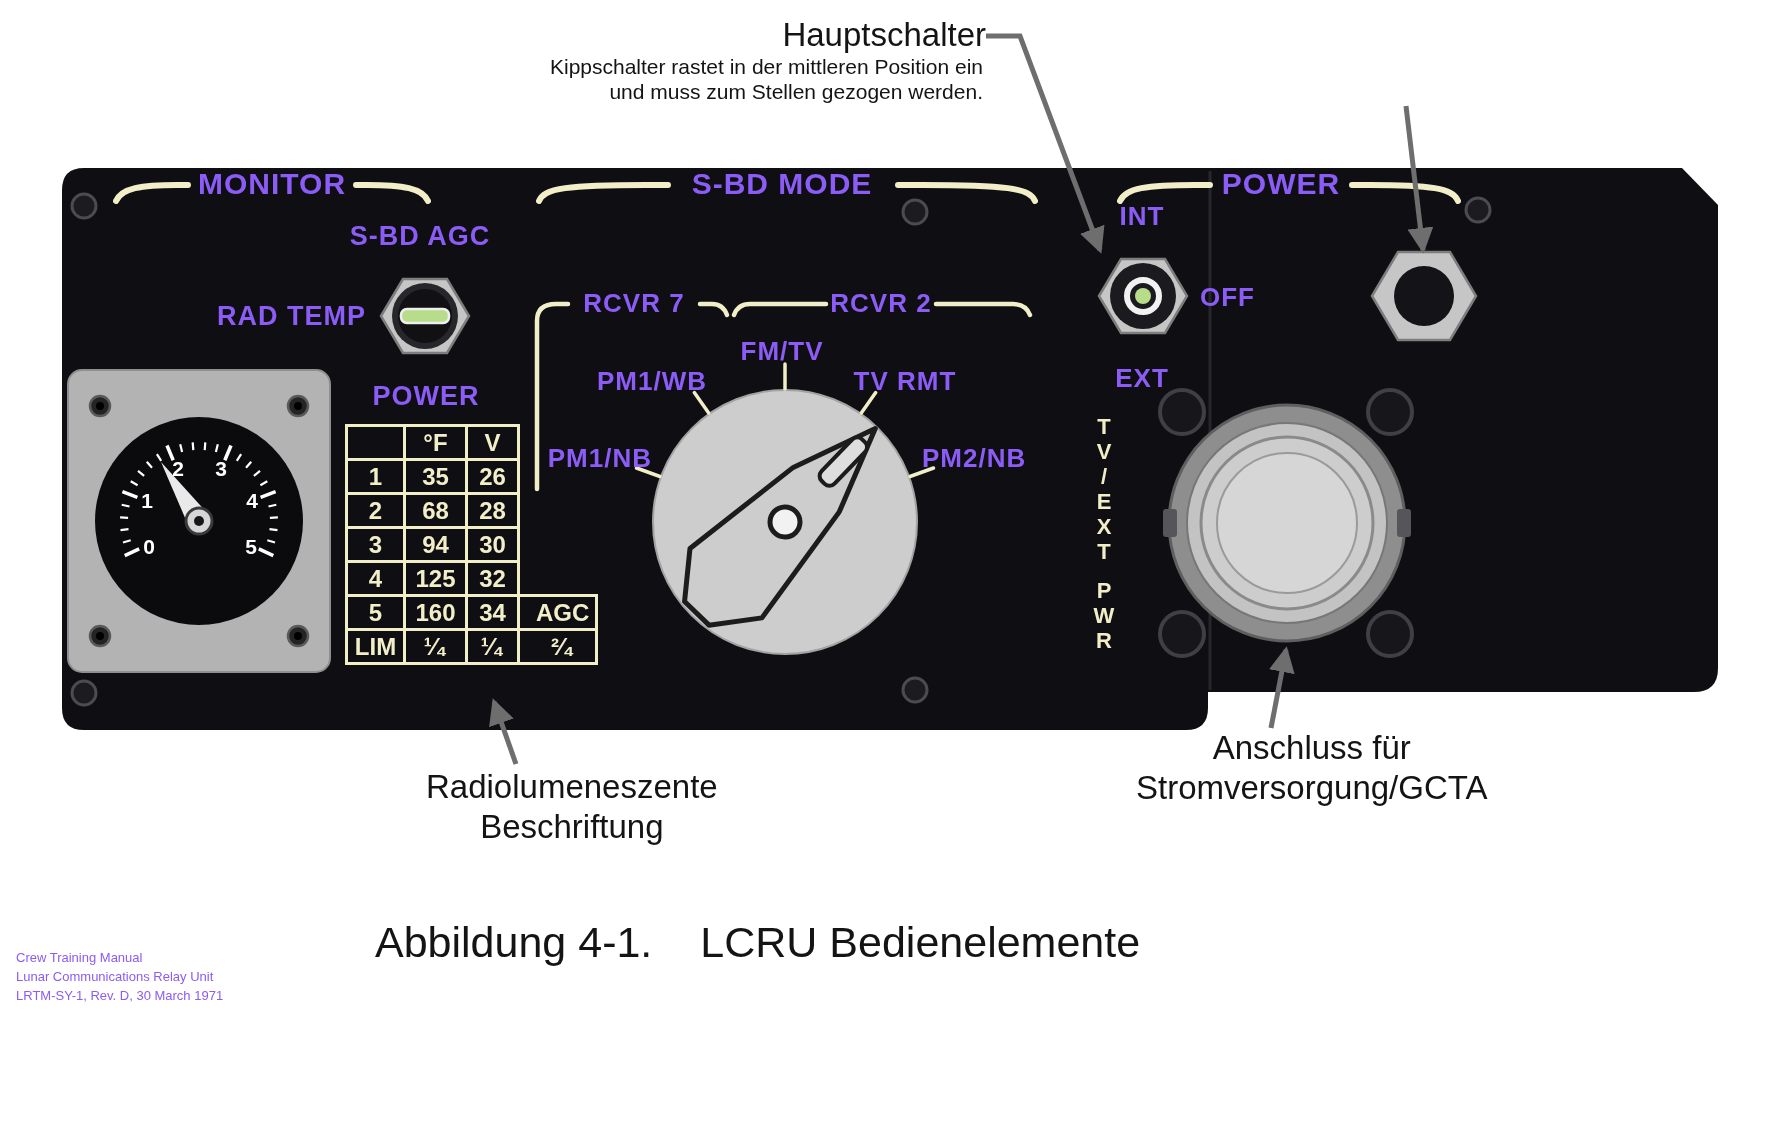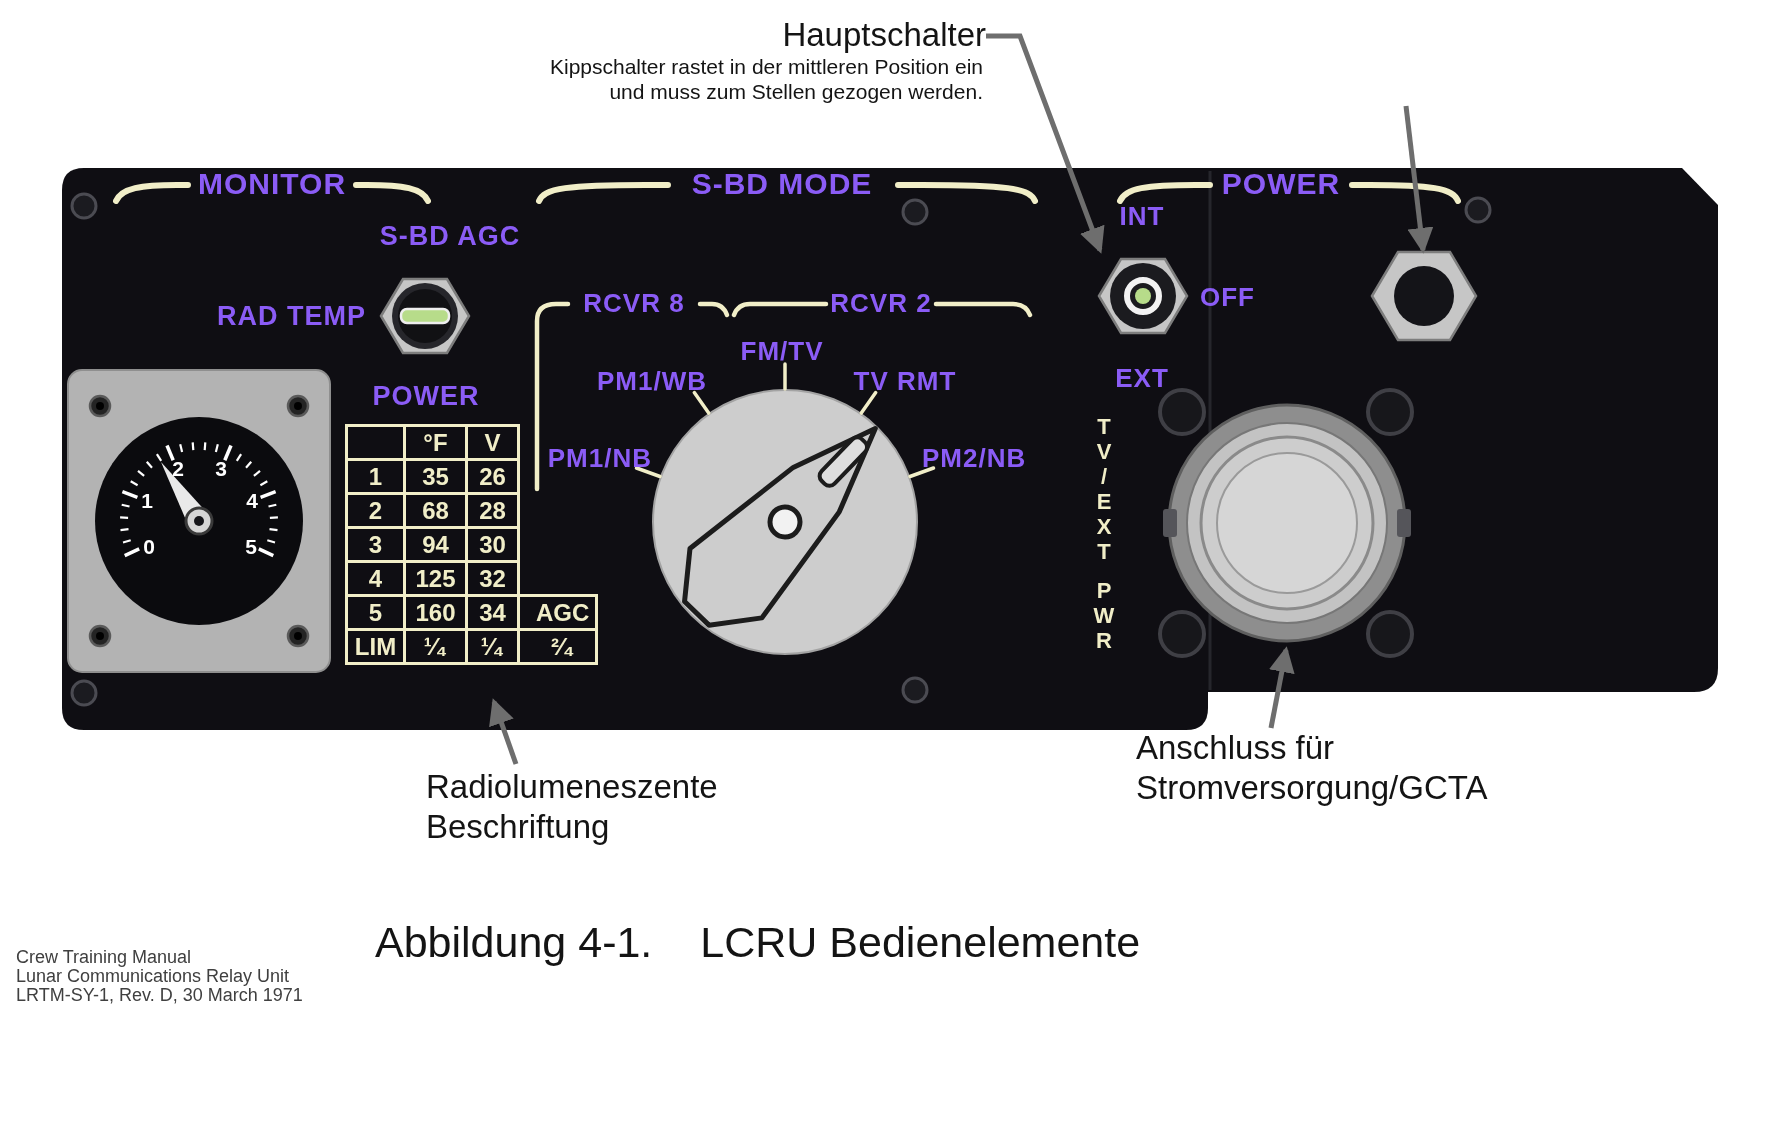--- a/index.html
+++ b/index.html
@@ -31,29 +31,29 @@
   .lum-table td.c2 { width:52px; }
   .lum-table td.c3 { width:64px;padding-left:16px; }
 
   
   .vstack { position:absolute; left:1089px; top:414px; width:30px; display:flex;
             flex-direction:column; align-items:center; color:#f1eec8;
             font-weight:700; font-size:22px; line-height:25px; }
   .vstack .gap { margin-top:14px; }
 
   
-  .ann { position:absolute; color:#141414; line-height:1.2; white-space:nowrap; }
+  .ann { position:absolute; color:#141414; line-height:1.2; white-space:nowrap;text-align:center; }
   .f33 { font-size:33px; }
   .f25 { font-size:21px; }
   .right { text-align:right; }
 
   .caption { position:absolute; left:375px; top:918px; font-size:43px; color:#141414;
              display:flex; gap:48px; white-space:nowrap; }
-  .footer { position:absolute; left:16px; top:948px; font-size:18px; line-height:19px;
-            color:#404040; }
+  .footer { position:absolute; left:16px; top:948px; font-size:13px; line-height:19px;
+            color:#8b5cf6; }
 </style>
 </head>
 <body>
 
 <div class="figure">
 
   <svg class="layer" width="1785" height="1148" viewBox="0 0 1785 1148">
     <defs>
       <marker id="ah" viewBox="0 0 10 10" refX="8.5" refY="5" markerWidth="5.2" markerHeight="5.2" orient="auto">
         <path d="M0 0 L10 5 L0 10 Z" fill="#6e6e6e"></path>
@@ -194,21 +194,21 @@
       <path d="M516 764 L494 702" marker-end="url(#ah)"></path>
     </g>
   </svg>
 
   <div class="layer">
 
     <div class="pl ctr f30" style="left:272px;top:169px">MONITOR</div>
     <div class="pl ctr f30" style="left:782px;top:169px">S-BD MODE</div>
     <div class="pl ctr f30" style="left:1281px;top:169px">POWER</div>
 
-    <div class="pl ctr f27" style="left:450px;top:223px">S-BD AGC</div>
+    <div class="pl ctr f27" style="left:420px;top:223px">S-BD AGC</div>
     <div class="pl f27" style="right:1419px;top:303px">RAD TEMP</div>
     <div class="pl ctr f27" style="left:426px;top:383px">POWER</div>
 
     <span class="mnum" style="left:149px;top:546px">0</span>
     <span class="mnum" style="left:147px;top:500px">1</span>
     <span class="mnum" style="left:178px;top:468px">2</span>
     <span class="mnum" style="left:221px;top:468px">3</span>
     <span class="mnum" style="left:252px;top:500px">4</span>
     <span class="mnum" style="left:251px;top:546px">5</span>
 
@@ -247,21 +247,21 @@
         </tr>
         <tr>
           <td class="c0">LIM</td>
           <td class="c1">¹⁄₄</td>
           <td class="c2">¹⁄₄</td>
           <td class="c3">²⁄₄</td>
         </tr>
       </tbody>
     </table>
 
-    <div class="pl ctr f26" style="left:634px;top:290px">RCVR 8</div>
+    <div class="pl ctr f26" style="left:634px;top:290px">RCVR 7</div>
     <div class="pl ctr f26" style="left:881px;top:290px">RCVR 2</div>
     <div class="pl f26" style="right:1133px;top:445px">PM1/NB</div>
     <div class="pl ctr f26" style="left:652px;top:368px">PM1/WB</div>
     <div class="pl ctr f26" style="left:782px;top:338px">FM/TV</div>
     <div class="pl ctr f26" style="left:905px;top:368px">TV RMT</div>
     <div class="pl f26" style="left:922px;top:445px">PM2/NB</div>
 
     <div class="pl ctr f26" style="left:1142px;top:203px">INT</div>
     <div class="pl f26" style="left:1200px;top:284px">OFF</div>
     <div class="pl ctr f26" style="left:1142px;top:365px">EXT</div>

